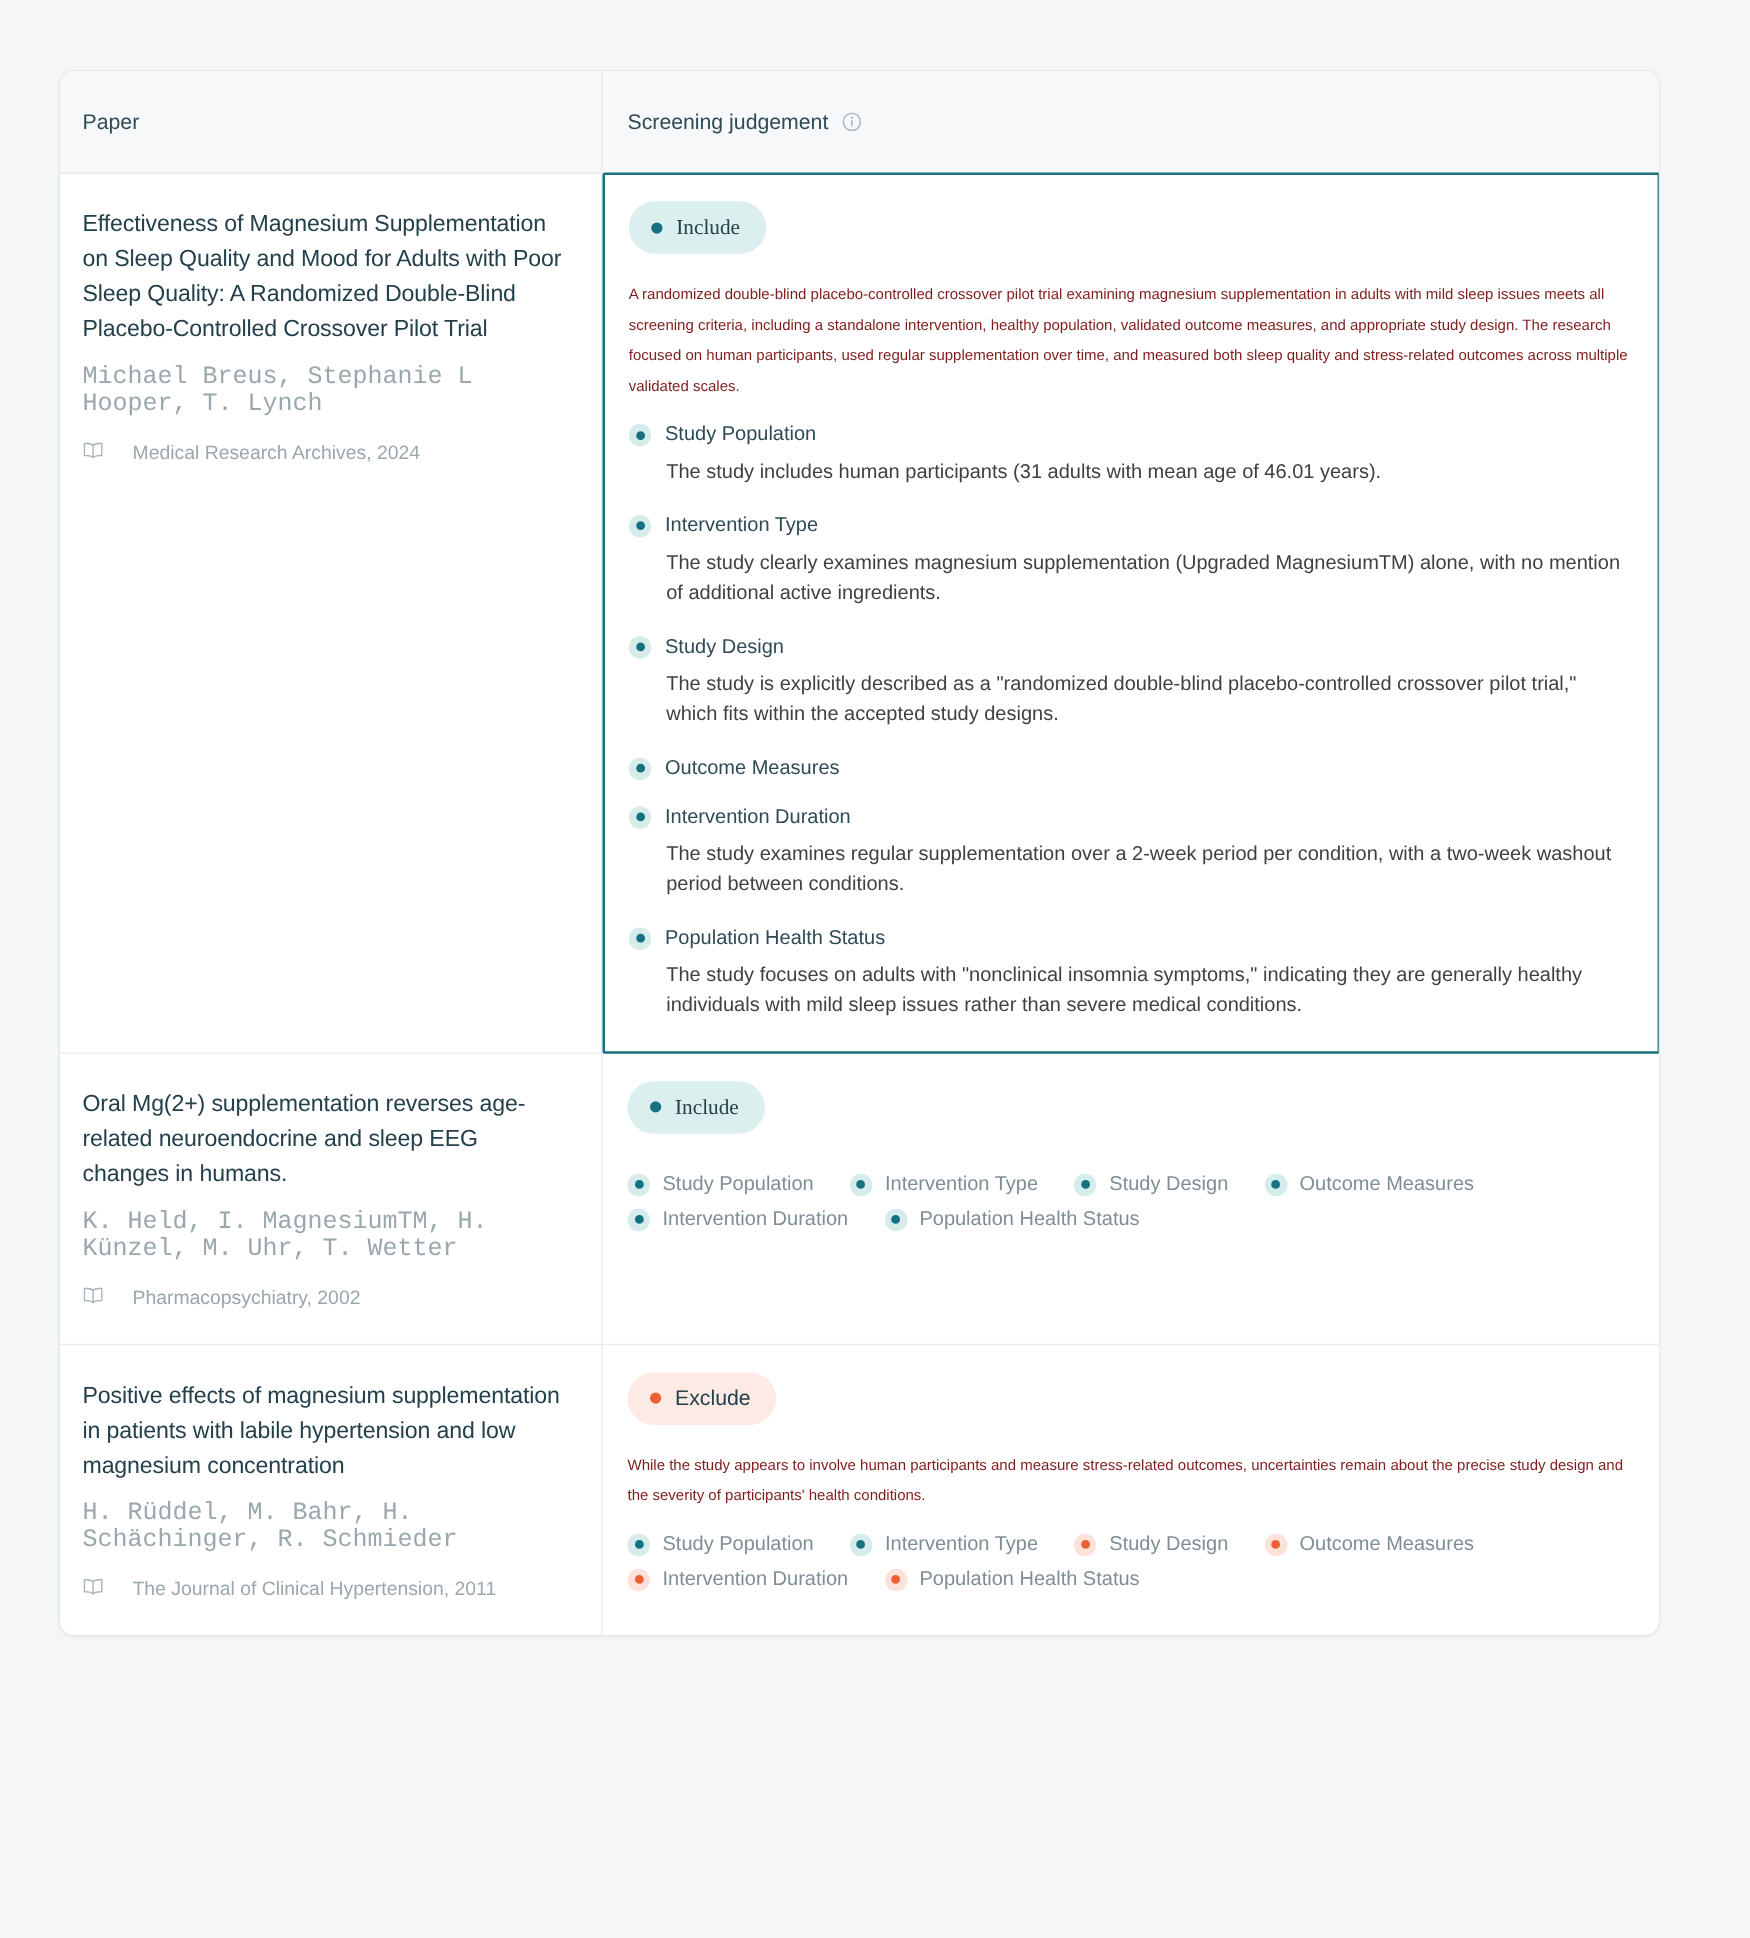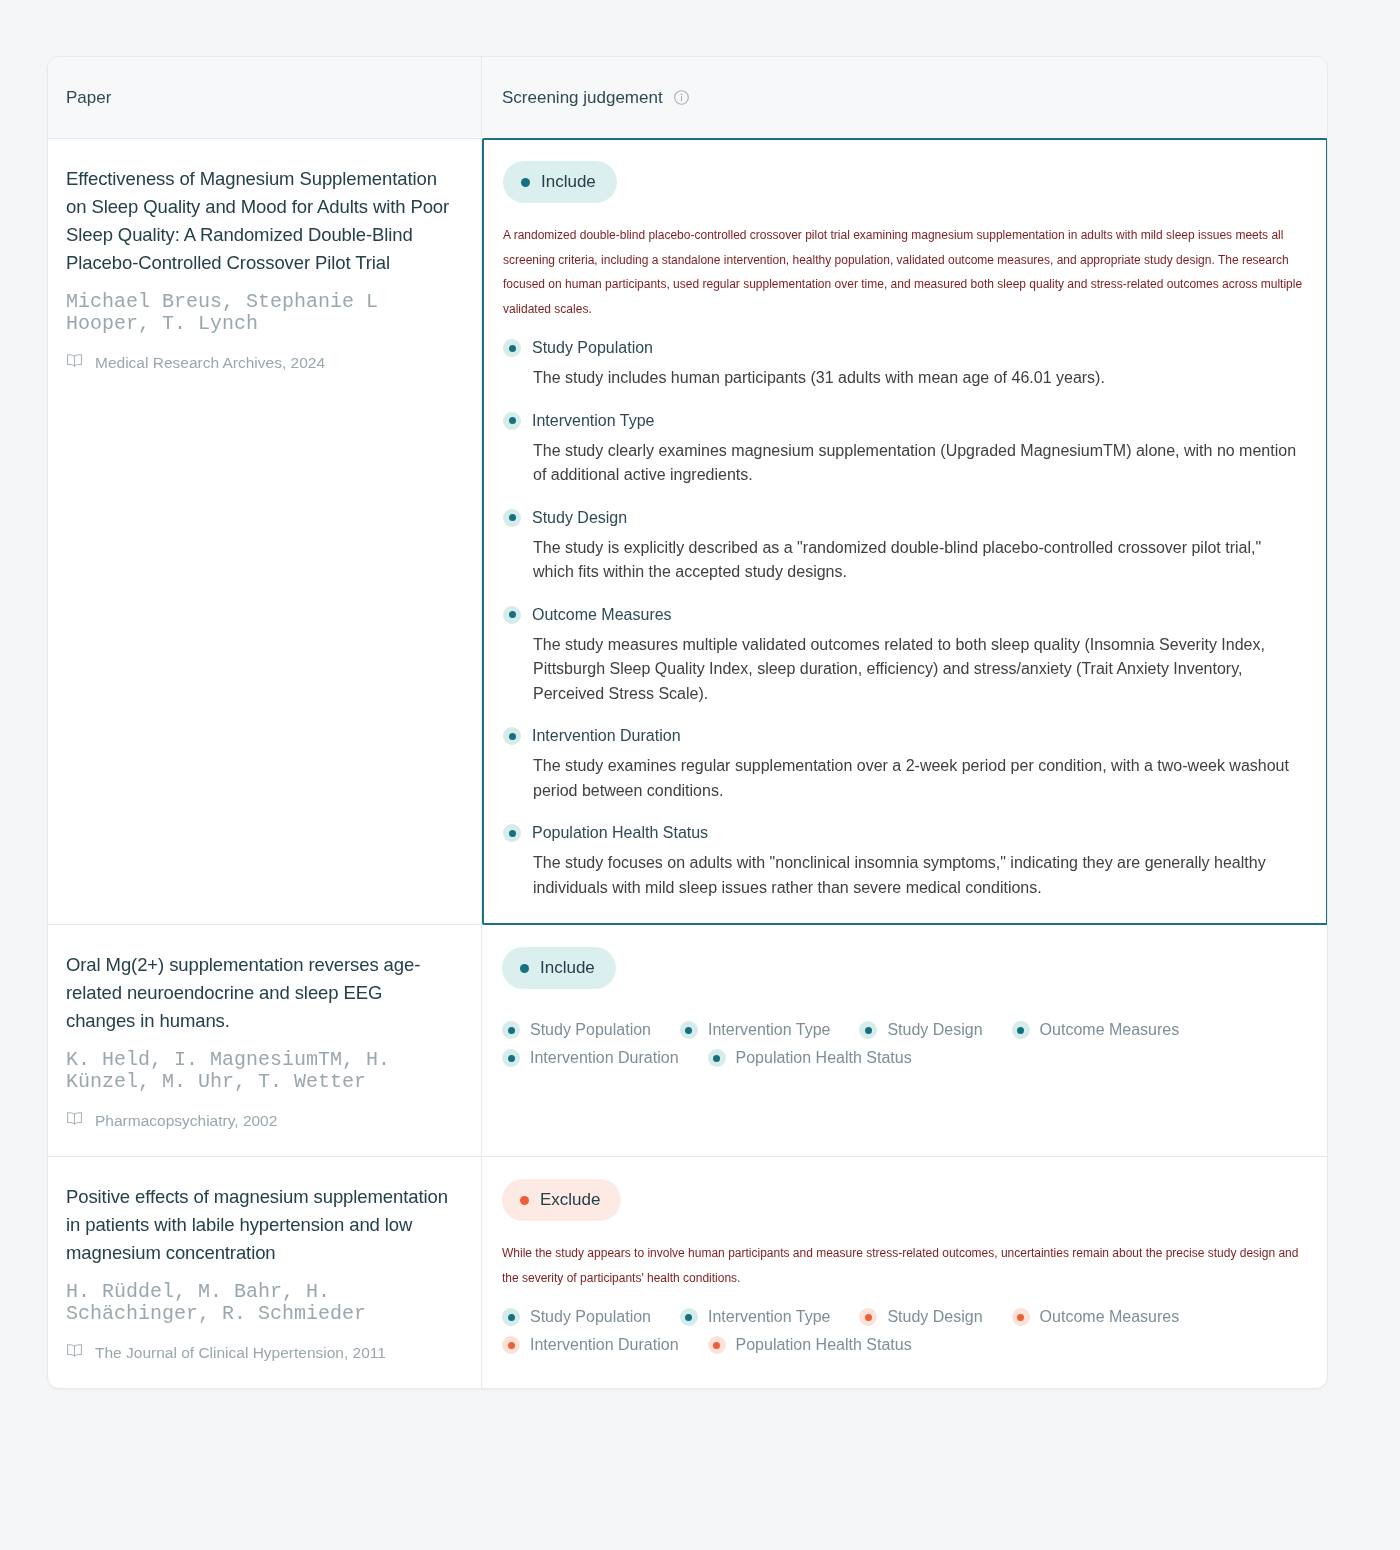--- a/index.html
+++ b/index.html
@@ -84,37 +84,37 @@
   .paper-authors {
     font-size: 20px;
     line-height: 22px;
     color: #9aa7ad;
     margin: 0 0 18px 0;
     font-family: Liberation Mono, monospace;
   }
   .paper-venue {
     display: flex;
     align-items: center;
-    gap: 12px;
+    gap: 23px;
     font-size: 15.5px;
     color: #9aa7ad;
   }
 
   
   .badge {
     display: inline-flex;
     align-items: center;
     gap: 11px;
     border-radius: 999px;
     padding: 11px 21px 11px 18px;
     font-size: 17px;
     color: #24404a;
     margin-bottom: 16px;
   }
-  .badge.include { background: #dcefef; }
+  .badge.include { background: #dcefef; font-family: Liberation Serif, serif; }
   .badge.exclude { background: #fdeae4; }
   .badge-dot {
     width: 9px; height: 9px; border-radius: 50%;
     display: inline-block;
   }
   .badge.include .badge-dot { background: #15707f; }
   .badge.exclude .badge-dot { background: #ef5f35; }
 
   .summary {
     font-size: 12px;
@@ -245,21 +245,20 @@
                 </div>
                 <div class="crit-body">The study is explicitly described as a "randomized double-blind placebo-controlled crossover pilot trial," which fits within the accepted study designs.</div>
               </div>
               <div class="crit">
                 <div class="crit-head">
                   <span class="dot-wrap pass">
                     <span class="dot-core"></span>
                   </span>
                   <span class="crit-name">Outcome Measures</span>
                 </div>
-                <div class="crit-body">The study measures multiple validated outcomes related to both sleep quality (Insomnia Severity Index, Pittsburgh Sleep Quality Index, sleep duration, efficiency) and stress/anxiety (Trait Anxiety Inventory, Perceived Stress Scale).</div>
               </div>
               <div class="crit">
                 <div class="crit-head">
                   <span class="dot-wrap pass">
                     <span class="dot-core"></span>
                   </span>
                   <span class="crit-name">Intervention Duration</span>
                 </div>
                 <div class="crit-body">The study examines regular supplementation over a 2-week period per condition, with a two-week washout period between conditions.</div>
               </div>

